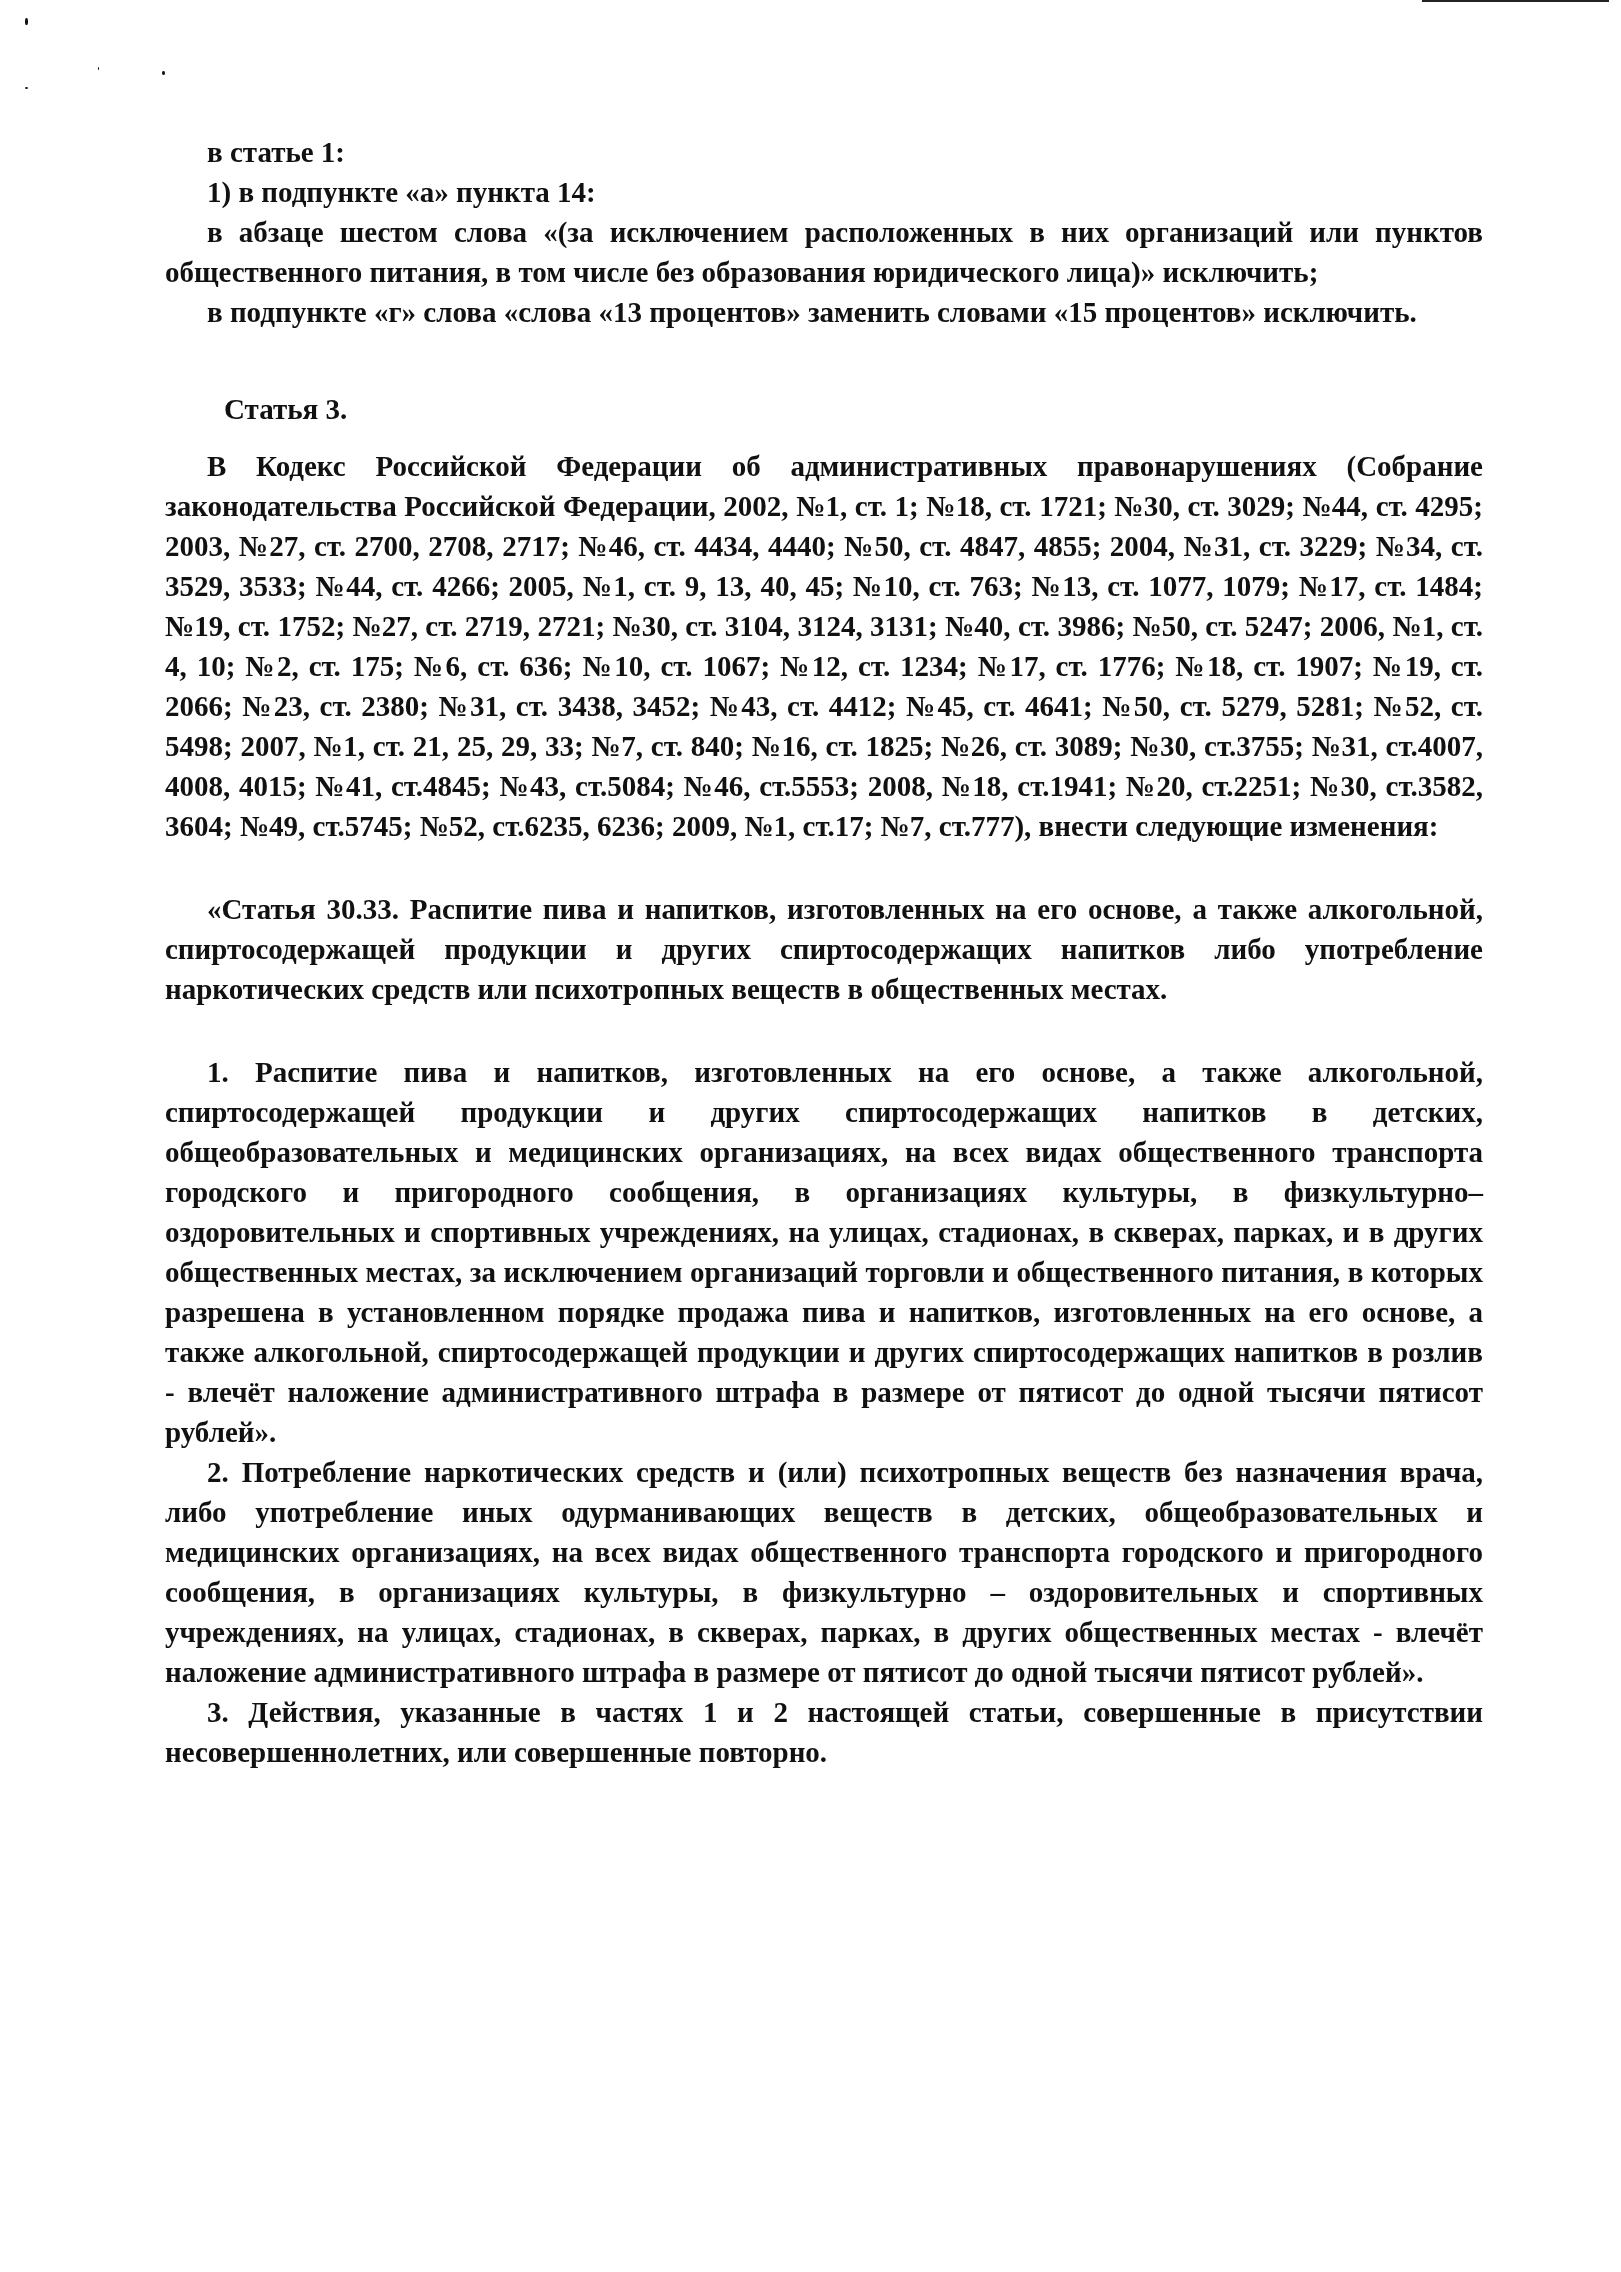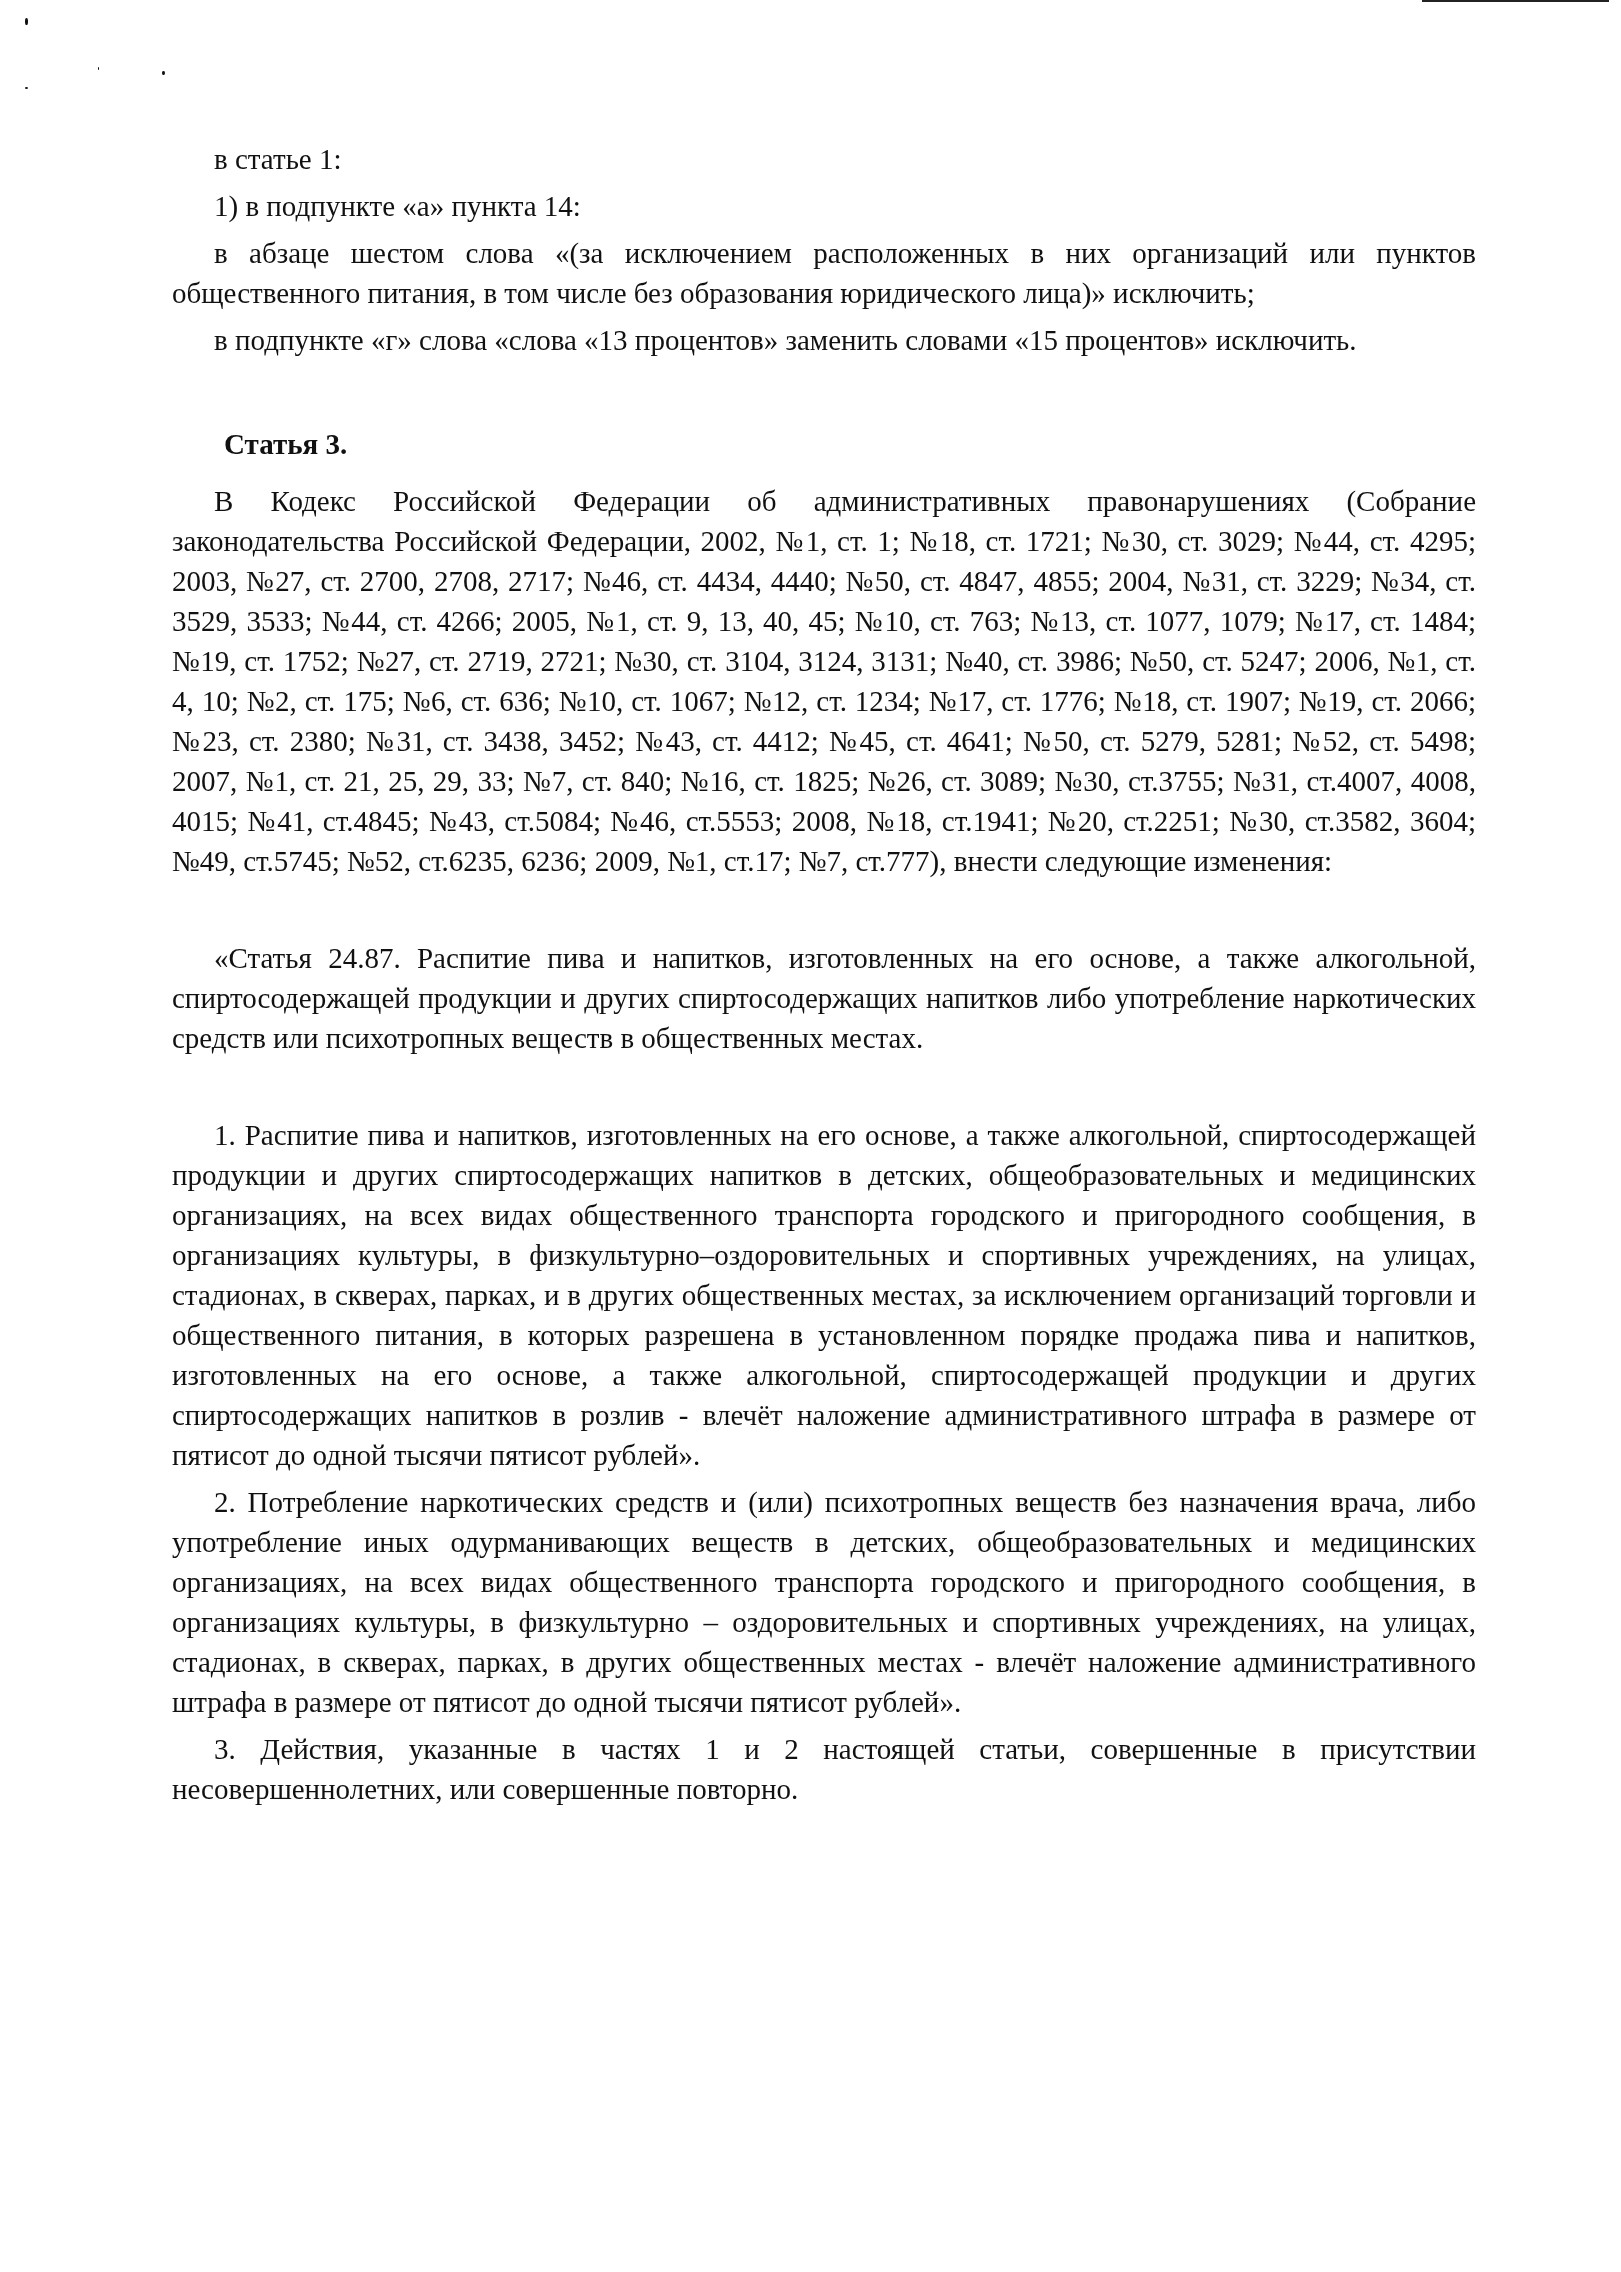--- a/index.html
+++ b/index.html
@@ -17,24 +17,25 @@
   }
   .page {
     position: absolute;
     left: 165px;
     top: 132px;
     width: 1318px;
     font-size: 29px;
     line-height: 40px;
   }
   .p {
-    margin: 7px;
+    margin: 0;
     text-indent: 42px;
     text-align: justify;
     text-justify: inter-word;
+    font-weight: bold;
   }
   .p.last-left { text-align-last: left; }
   .heading {
     margin: 17px;
     text-indent: 42px;
     font-weight: bold;
   }
   .gap-sm { height: 40px; }
   .gap-md { height: 43px; }
   .scan-mark {
@@ -66,21 +67,21 @@
   <p class="p last-left">в абзаце шестом слова «(за исключением расположенных в них организаций или пунктов общественного питания, в том числе без образования юридического лица)» исключить;</p>
   <p class="p last-left">в подпункте «г» слова «слова «13 процентов» заменить словами «15 процентов» исключить.</p>
 
   <div class="gap-sm"></div>
 
   <p class="heading">Статья 3.</p>
   <p class="p last-left">В Кодекс Российской Федерации об административных  правонарушениях (Собрание законодательства Российской Федерации, 2002, №1, ст. 1; №18, ст. 1721; №30, ст. 3029; №44, ст. 4295; 2003, №27, ст. 2700, 2708, 2717; №46, ст. 4434, 4440; №50, ст. 4847, 4855; 2004, №31, ст. 3229; №34, ст. 3529, 3533; №44, ст. 4266; 2005, №1, ст. 9, 13, 40, 45; №10, ст. 763; №13, ст. 1077, 1079; №17, ст. 1484; №19, ст. 1752; №27, ст. 2719, 2721; №30, ст. 3104, 3124, 3131; №40, ст. 3986; №50, ст. 5247; 2006, №1, ст. 4, 10; №2, ст. 175; №6, ст. 636; №10, ст. 1067; №12, ст. 1234; №17, ст. 1776; №18, ст. 1907; №19, ст. 2066; №23, ст. 2380; №31, ст. 3438, 3452; №43, ст. 4412; №45, ст. 4641; №50, ст. 5279, 5281; №52, ст. 5498; 2007, №1, ст. 21, 25, 29, 33; №7, ст. 840; №16, ст. 1825; №26, ст. 3089; №30, ст.3755; №31, ст.4007, 4008, 4015; №41, ст.4845; №43, ст.5084; №46, ст.5553; 2008, №18, ст.1941; №20, ст.2251; №30, ст.3582, 3604; №49, ст.5745; №52, ст.6235, 6236; 2009, №1, ст.17; №7, ст.777),  внести следующие изменения:</p>
 
   <div class="gap-md"></div>
 
-  <p class="p last-left">«Статья 24.87. Распитие пива и напитков,  изготовленных на его основе, а также алкогольной,  спиртосодержащей продукции и других спиртосодержащих напитков либо употребление наркотических средств или психотропных веществ в общественных местах.</p>
+  <p class="p last-left">«Статья 30.33. Распитие пива и напитков,  изготовленных на его основе, а также алкогольной,  спиртосодержащей продукции и других спиртосодержащих напитков либо употребление наркотических средств или психотропных веществ в общественных местах.</p>
 
   <div class="gap-md"></div>
 
   <p class="p last-left">1. Распитие пива и напитков, изготовленных на его основе, а также алкогольной, спиртосодержащей продукции и других спиртосодержащих напитков в детских, общеобразовательных и медицинских организациях, на всех видах общественного транспорта городского и пригородного сообщения, в организациях культуры, в физкультурно–оздоровительных и спортивных учреждениях, на улицах, стадионах, в скверах, парках, и в других общественных местах, за исключением организаций торговли и общественного питания, в которых разрешена в установленном порядке продажа пива и напитков, изготовленных на его основе, а также алкогольной, спиртосодержащей продукции и других спиртосодержащих напитков  в розлив  - влечёт наложение административного штрафа в размере от пятисот до одной тысячи пятисот рублей».</p>
   <p class="p last-left">2. Потребление наркотических средств и (или) психотропных веществ без назначения врача, либо употребление иных одурманивающих веществ  в детских, общеобразовательных и медицинских организациях, на всех видах общественного транспорта городского и пригородного сообщения, в организациях культуры, в физкультурно – оздоровительных и спортивных учреждениях, на улицах, стадионах, в скверах, парках, в других общественных местах - влечёт наложение административного штрафа в размере от пятисот до одной тысячи пятисот рублей».</p>
   <p class="p last-left">3.  Действия, указанные в частях 1 и 2 настоящей статьи, совершенные в присутствии несовершеннолетних, или совершенные повторно.</p>
 </div>
 
 
 </body></html>

